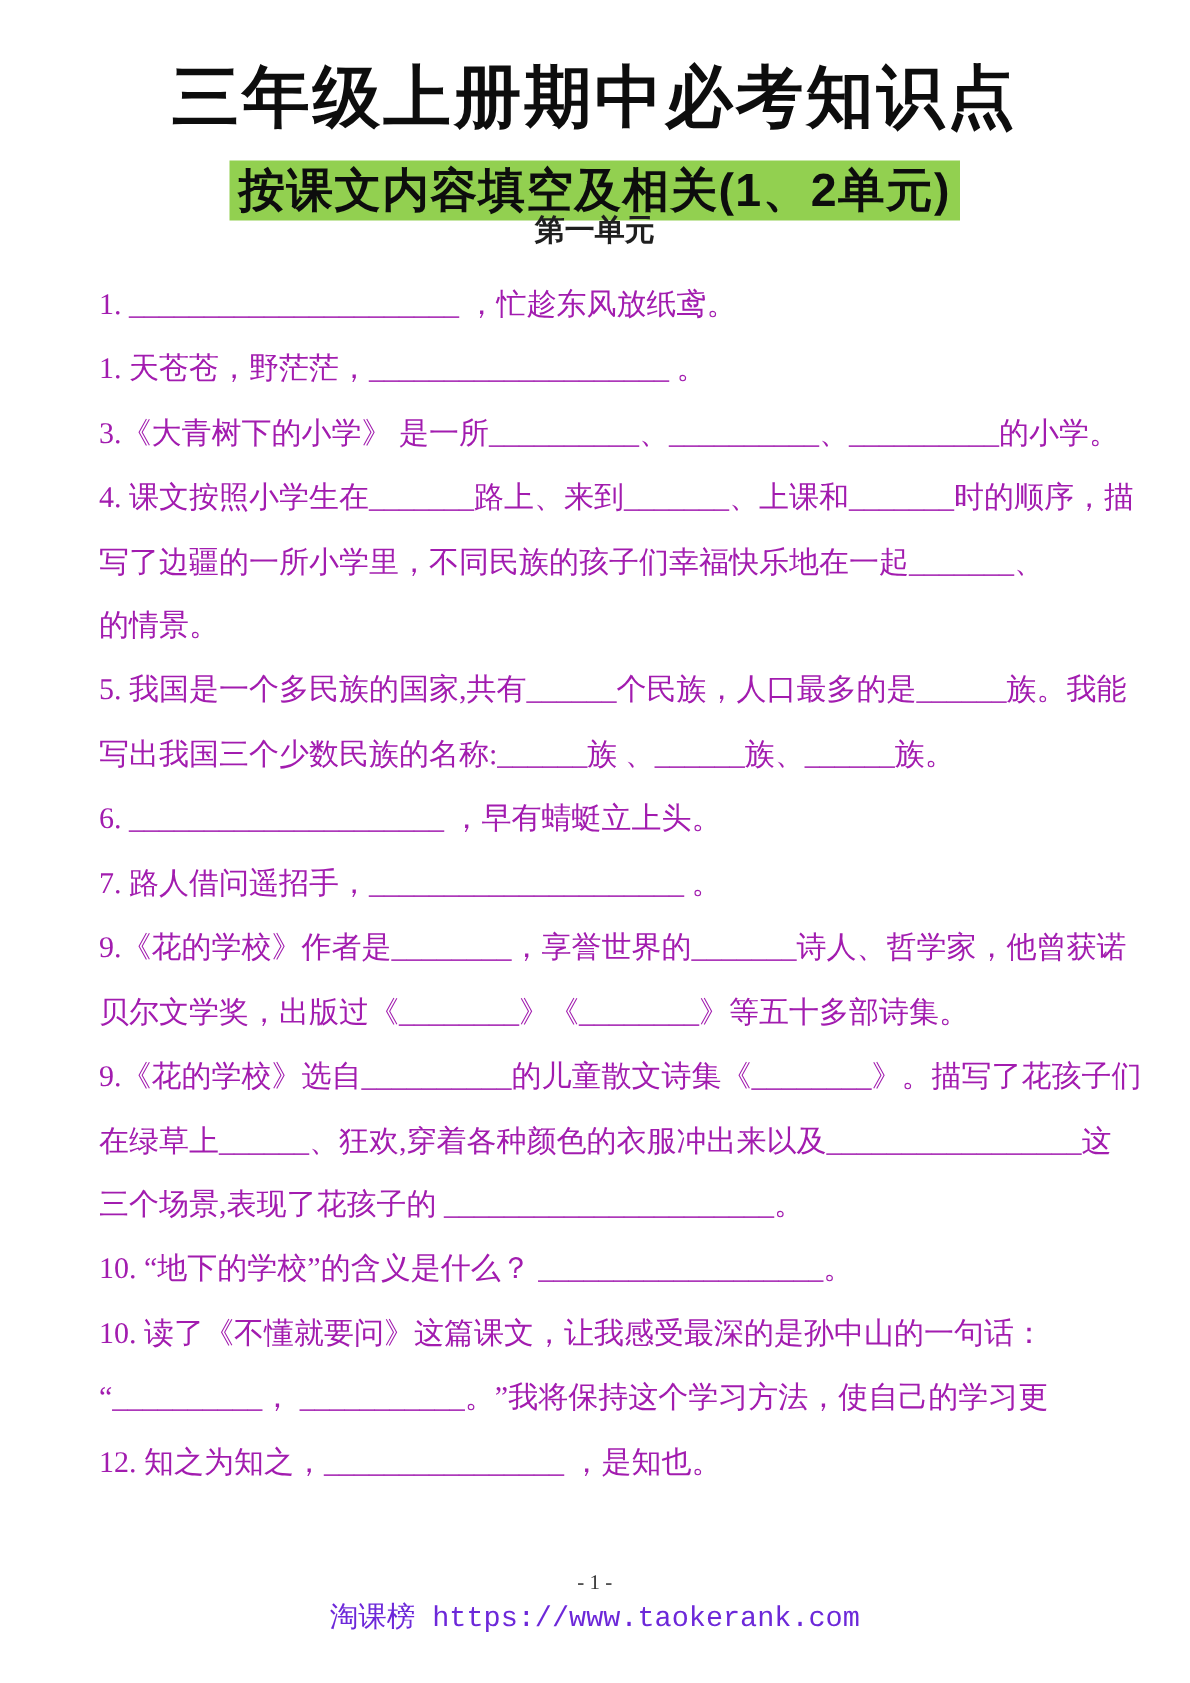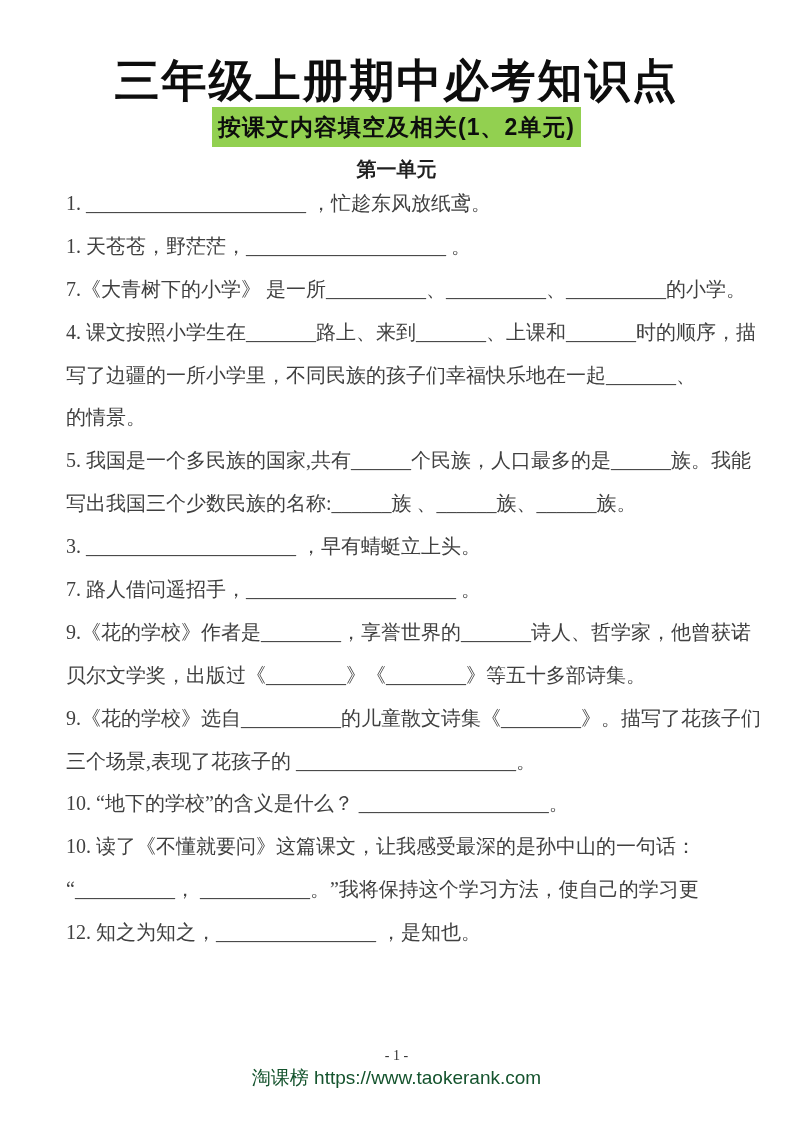--- a/index.html
+++ b/index.html
@@ -18,68 +18,68 @@
     width: 793px;
     height: 1122px;
     background: #ffffff;
     overflow: hidden;
   }
   .title {
     position: absolute;
     top: 38px;
     left: 0;
     right: 0;
-    margin: 16px;
+    margin: 0;
     text-align: center;
     font-family: "Liberation Sans", "DejaVu Sans", sans-serif;
     font-weight: 900;
     font-size: 45px;
     letter-spacing: 2px;
     color: #0d0d0d;
     line-height: 1.2;
   }
   .subtitle-row {
     position: absolute;
     top: 107px;
     left: 0;
     right: 0;
     text-align: center;
   }
   .subtitle {
     display: inline-block;
     font-family: "Liberation Sans", "DejaVu Sans", sans-serif;
     font-weight: 900;
-    font-size: 23px;
+    font-size: 31px;
     line-height: 40px;
     padding: 0 6px;
     color: #0d0d0d;
     letter-spacing: 1px;
   }
   .section-heading {
     position: absolute;
-    top: 156px;
+    top: 140px;
     left: 0;
     right: 0;
     text-align: center;
     font-size: 20px;
     font-weight: 600;
     color: #1f1f1f;
   }
   .questions {
     position: absolute;
     top: 182px;
     left: 66px;
     width: 690px;
     font-size: 20px;
   }
   .q-line {
     height: 42.9px;
     line-height: 42.9px;
     white-space: pre;
-    color: #404040;
+    color: #a21caf;
   }
   .page-number {
     position: absolute;
     top: 1048px;
     left: 0;
     width: 100%;
     text-align: center;
     font-size: 14px;
     color: #333333;
   }
@@ -103,35 +103,36 @@
 
   <div class="subtitle-row">
     <span class="subtitle" style="background: rgb(146, 208, 80);">按课文内容填空及相关(1、2单元)</span>
   </div>
 
   <div class="section-heading">第一单元</div>
 
   <div class="questions" id="questions">
       <div class="q-line">1. ______________________ ，忙趁东风放纸鸢。</div>
       <div class="q-line">1. 天苍苍，野茫茫，____________________ 。</div>
-      <div class="q-line">7.《大青树下的小学》 是一所__________、__________、__________的小学。</div>
+      <div class="q-line">3.《大青树下的小学》 是一所__________、__________、__________的小学。</div>
       <div class="q-line">4. 课文按照小学生在_______路上、来到_______、上课和_______时的顺序，描</div>
       <div class="q-line">写了边疆的一所小学里，不同民族的孩子们幸福快乐地在一起_______、</div>
       <div class="q-line">的情景。</div>
       <div class="q-line">5. 我国是一个多民族的国家,共有______个民族，人口最多的是______族。我能</div>
       <div class="q-line">写出我国三个少数民族的名称:______族 、______族、______族。</div>
-      <div class="q-line">3. _____________________ ，早有蜻蜓立上头。</div>
+      <div class="q-line">6. _____________________ ，早有蜻蜓立上头。</div>
       <div class="q-line">7. 路人借问遥招手，_____________________ 。</div>
       <div class="q-line">9.《花的学校》作者是________，享誉世界的_______诗人、哲学家，他曾获诺</div>
       <div class="q-line">贝尔文学奖，出版过《________》《________》等五十多部诗集。</div>
       <div class="q-line">9.《花的学校》选自__________的儿童散文诗集《________》。描写了花孩子们</div>
+      <div class="q-line">在绿草上______、狂欢,穿着各种颜色的衣服冲出来以及_________________这</div>
       <div class="q-line">三个场景,表现了花孩子的 ______________________。</div>
       <div class="q-line">10. “地下的学校”的含义是什么？ ___________________。</div>
       <div class="q-line">10. 读了《不懂就要问》这篇课文，让我感受最深的是孙中山的一句话：</div>
       <div class="q-line">“__________， ___________。”我将保持这个学习方法，使自己的学习更</div>
       <div class="q-line">12. 知之为知之，________________ ，是知也。</div>
     </div>
 
   <div class="page-number">- 1 -</div>
 
-  <div class="footer-site" style="color: #14532d;">淘课榜 https://www.taokerank.com</div>
+  <div class="footer-site" style="color: #6d28d9; font-family: Liberation Mono, monospace;">淘课榜 https://www.taokerank.com</div>
 
 </div>
 
 </body></html>

